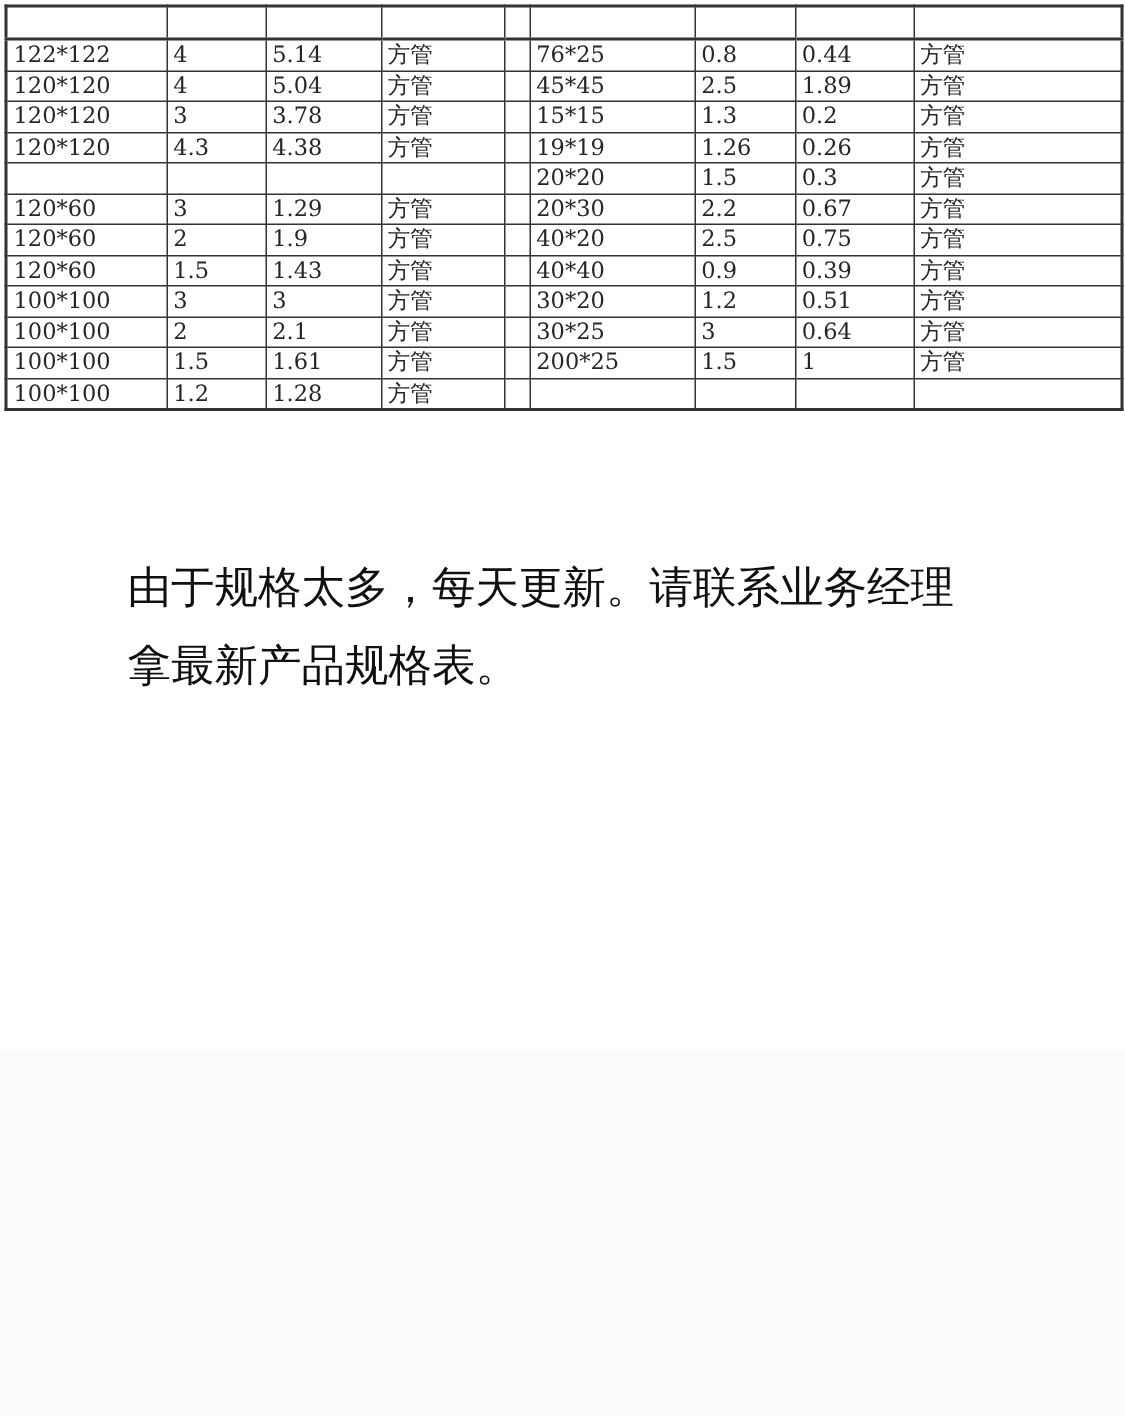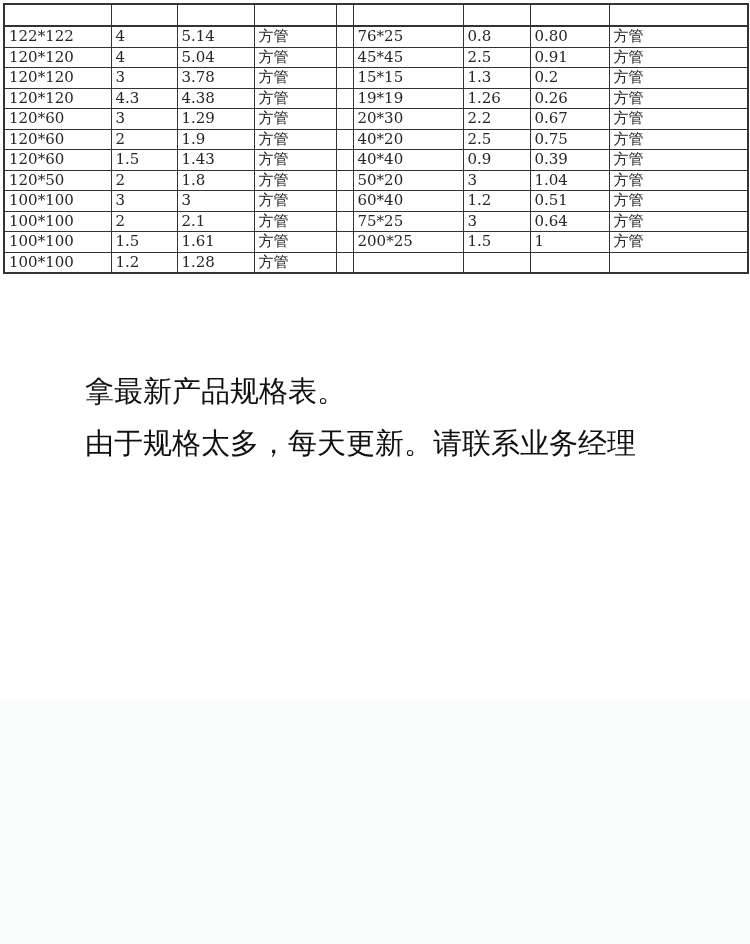--- a/index.html
+++ b/index.html
@@ -107,32 +107,32 @@
           <td></td>
         </tr>
         <tr class="data-row">
           <td>122*122</td>
           <td>4</td>
           <td>5.14</td>
           <td>方管</td>
           <td></td>
           <td>76*25</td>
           <td>0.8</td>
-          <td>0.80</td>
+          <td>0.44</td>
           <td>方管</td>
         </tr>
         <tr class="data-row">
           <td>120*120</td>
           <td>4</td>
           <td>5.04</td>
           <td>方管</td>
           <td></td>
           <td>45*45</td>
           <td>2.5</td>
-          <td>0.91</td>
+          <td>1.89</td>
           <td>方管</td>
         </tr>
         <tr class="data-row">
           <td>120*120</td>
           <td>3</td>
           <td>3.78</td>
           <td>方管</td>
           <td></td>
           <td>15*15</td>
           <td>1.3</td>
@@ -144,20 +144,31 @@
           <td>4.3</td>
           <td>4.38</td>
           <td>方管</td>
           <td></td>
           <td>19*19</td>
           <td>1.26</td>
           <td>0.26</td>
           <td>方管</td>
         </tr>
         <tr class="data-row">
+          <td></td>
+          <td></td>
+          <td></td>
+          <td></td>
+          <td></td>
+          <td>20*20</td>
+          <td>1.5</td>
+          <td>0.3</td>
+          <td>方管</td>
+        </tr>
+        <tr class="data-row">
           <td>120*60</td>
           <td>3</td>
           <td>1.29</td>
           <td>方管</td>
           <td></td>
           <td>20*30</td>
           <td>2.2</td>
           <td>0.67</td>
           <td>方管</td>
         </tr>
@@ -177,48 +188,37 @@
           <td>1.5</td>
           <td>1.43</td>
           <td>方管</td>
           <td></td>
           <td>40*40</td>
           <td>0.9</td>
           <td>0.39</td>
           <td>方管</td>
         </tr>
         <tr class="data-row">
-          <td>120*50</td>
-          <td>2</td>
-          <td>1.8</td>
-          <td>方管</td>
-          <td></td>
-          <td>50*20</td>
-          <td>3</td>
-          <td>1.04</td>
-          <td>方管</td>
-        </tr>
-        <tr class="data-row">
-          <td>100*100</td>
-          <td>3</td>
-          <td>3</td>
-          <td>方管</td>
-          <td></td>
-          <td>60*40</td>
+          <td>100*100</td>
+          <td>3</td>
+          <td>3</td>
+          <td>方管</td>
+          <td></td>
+          <td>30*20</td>
           <td>1.2</td>
           <td>0.51</td>
           <td>方管</td>
         </tr>
         <tr class="data-row">
           <td>100*100</td>
           <td>2</td>
           <td>2.1</td>
           <td>方管</td>
           <td></td>
-          <td>75*25</td>
+          <td>30*25</td>
           <td>3</td>
           <td>0.64</td>
           <td>方管</td>
         </tr>
         <tr class="data-row">
           <td>100*100</td>
           <td>1.5</td>
           <td>1.61</td>
           <td>方管</td>
           <td></td>
@@ -235,19 +235,19 @@
           <td></td>
           <td></td>
           <td></td>
           <td></td>
           <td></td>
         </tr>
       </tbody>
   </table>
 
   <div class="note">
+    <div class="note-line">由于规格太多，每天更新。请联系业务经理</div>
     <div class="note-line">拿最新产品规格表。</div>
-    <div class="note-line">由于规格太多，每天更新。请联系业务经理</div>
   </div>
 
   <div class="footer-area" style="background: rgb(250, 251, 251);"></div>
 
 </div>
 
 </body></html>

